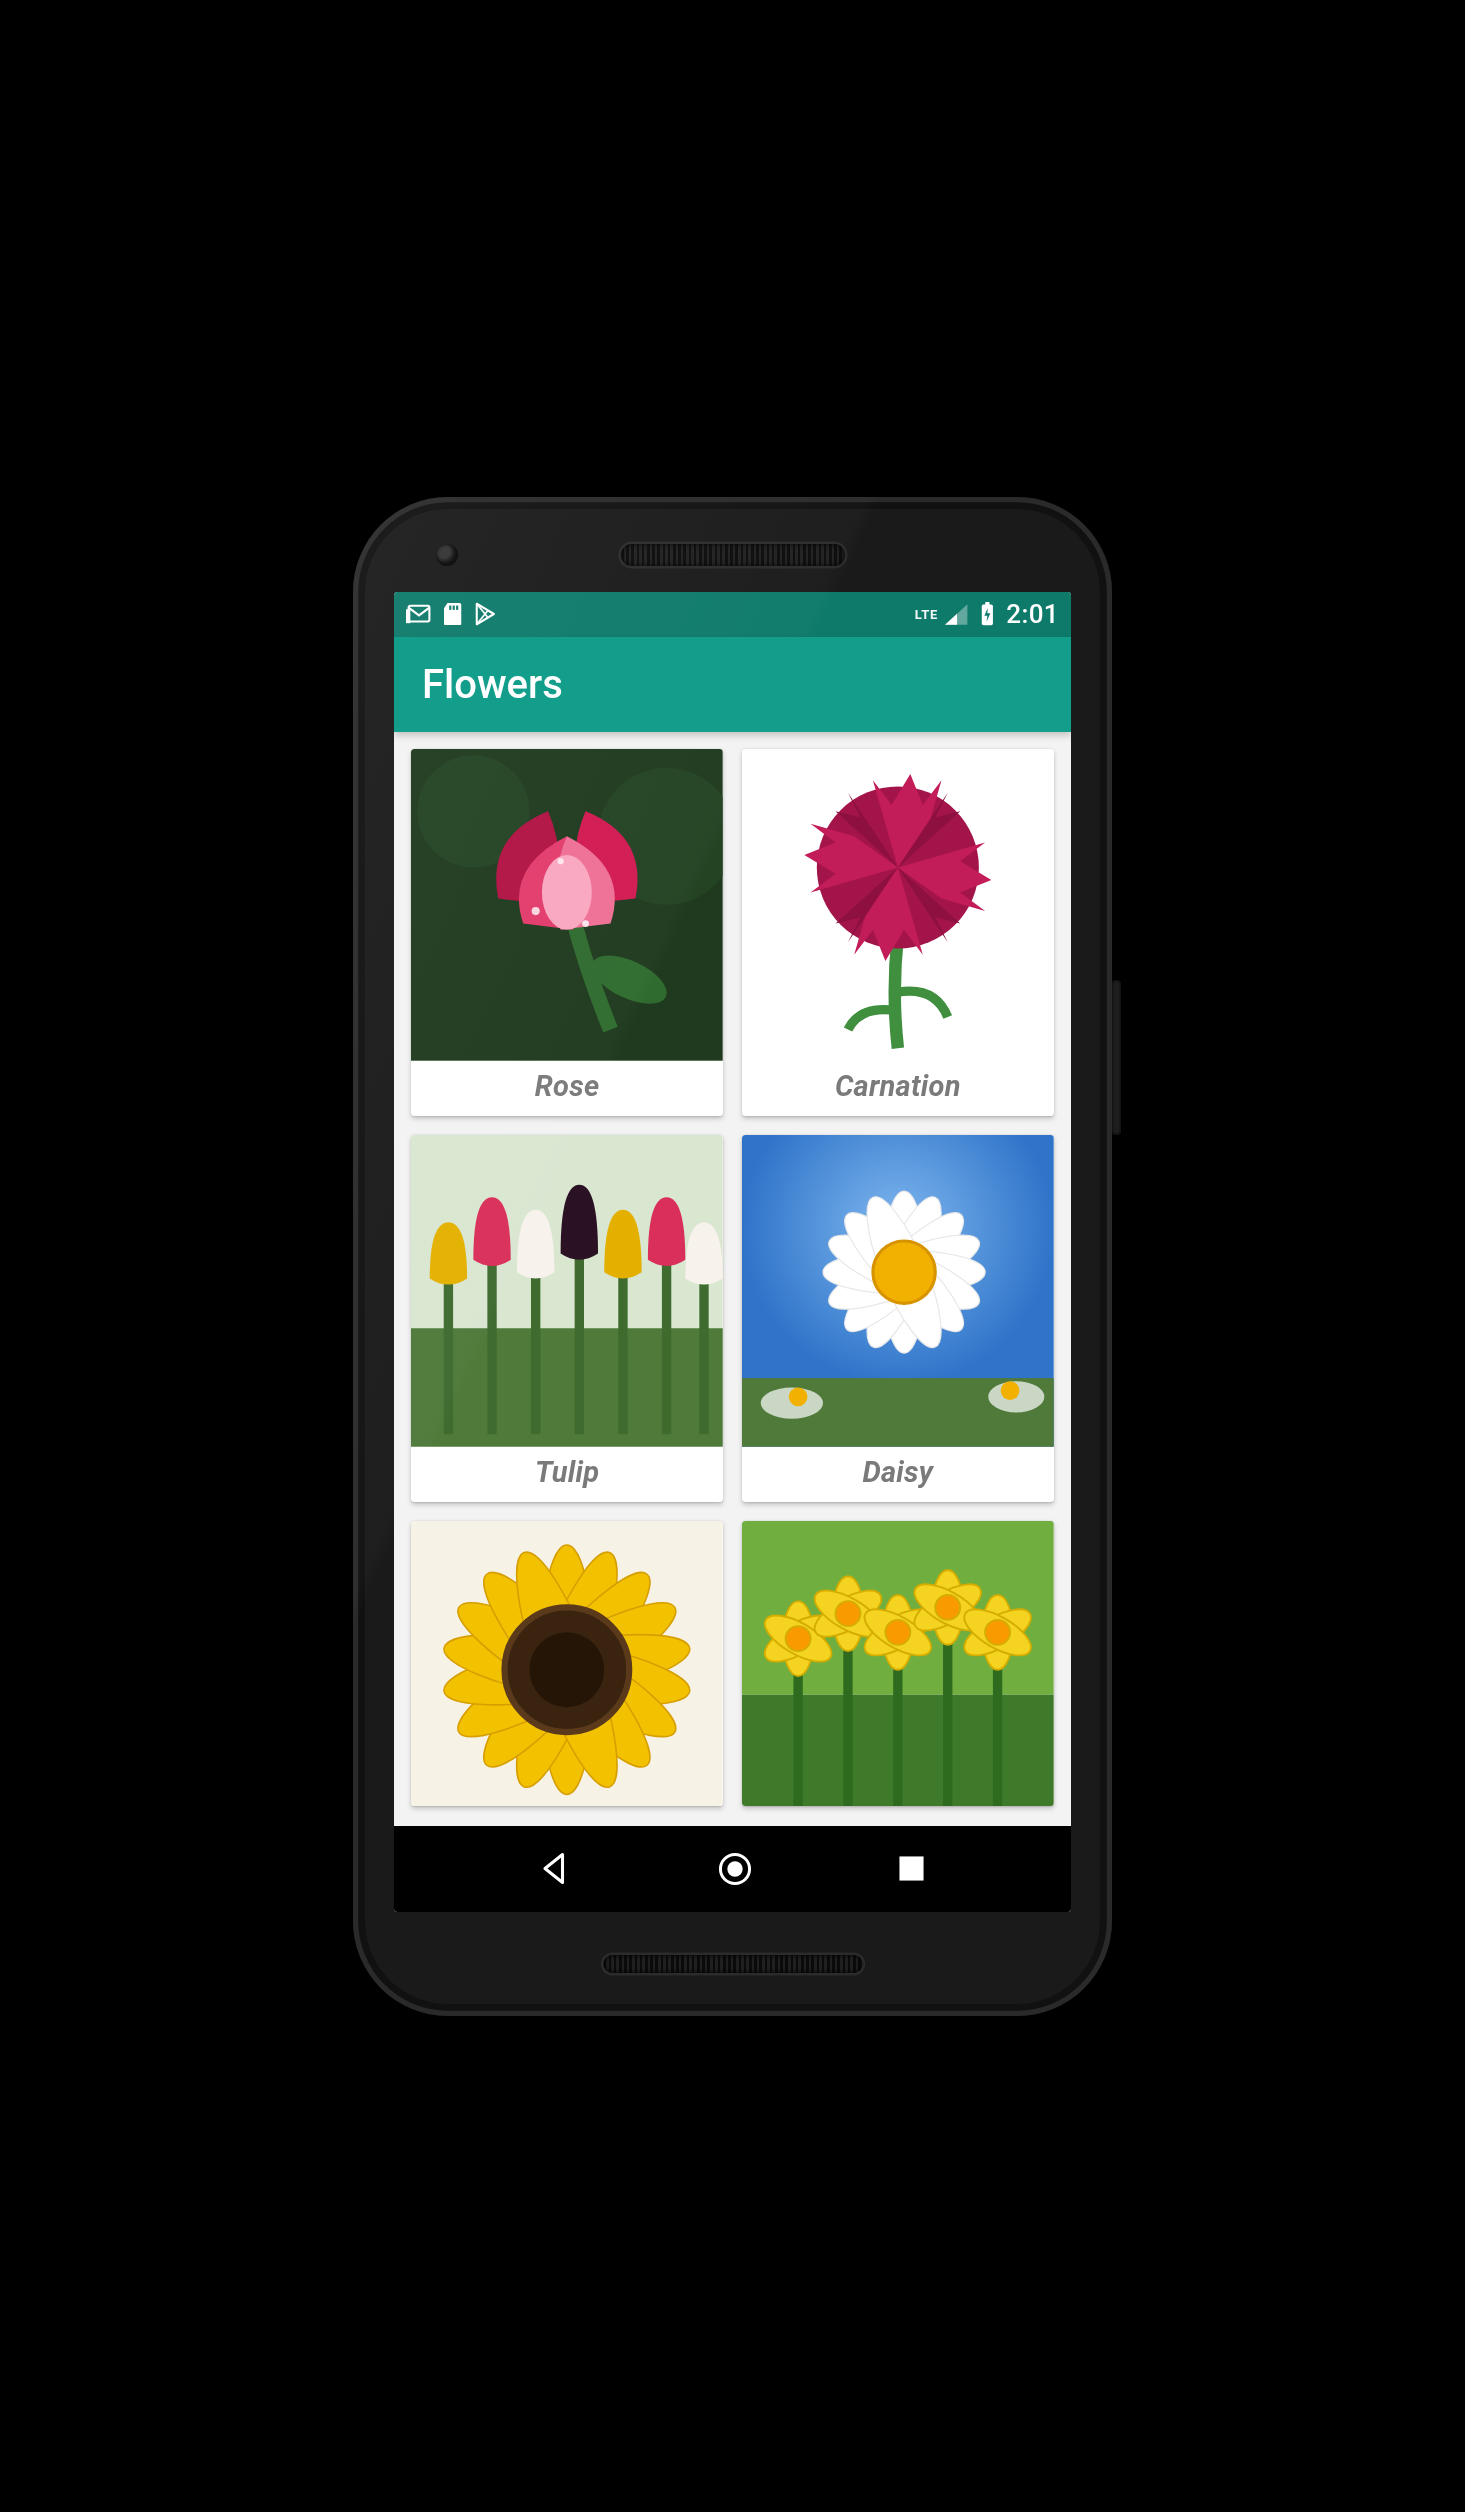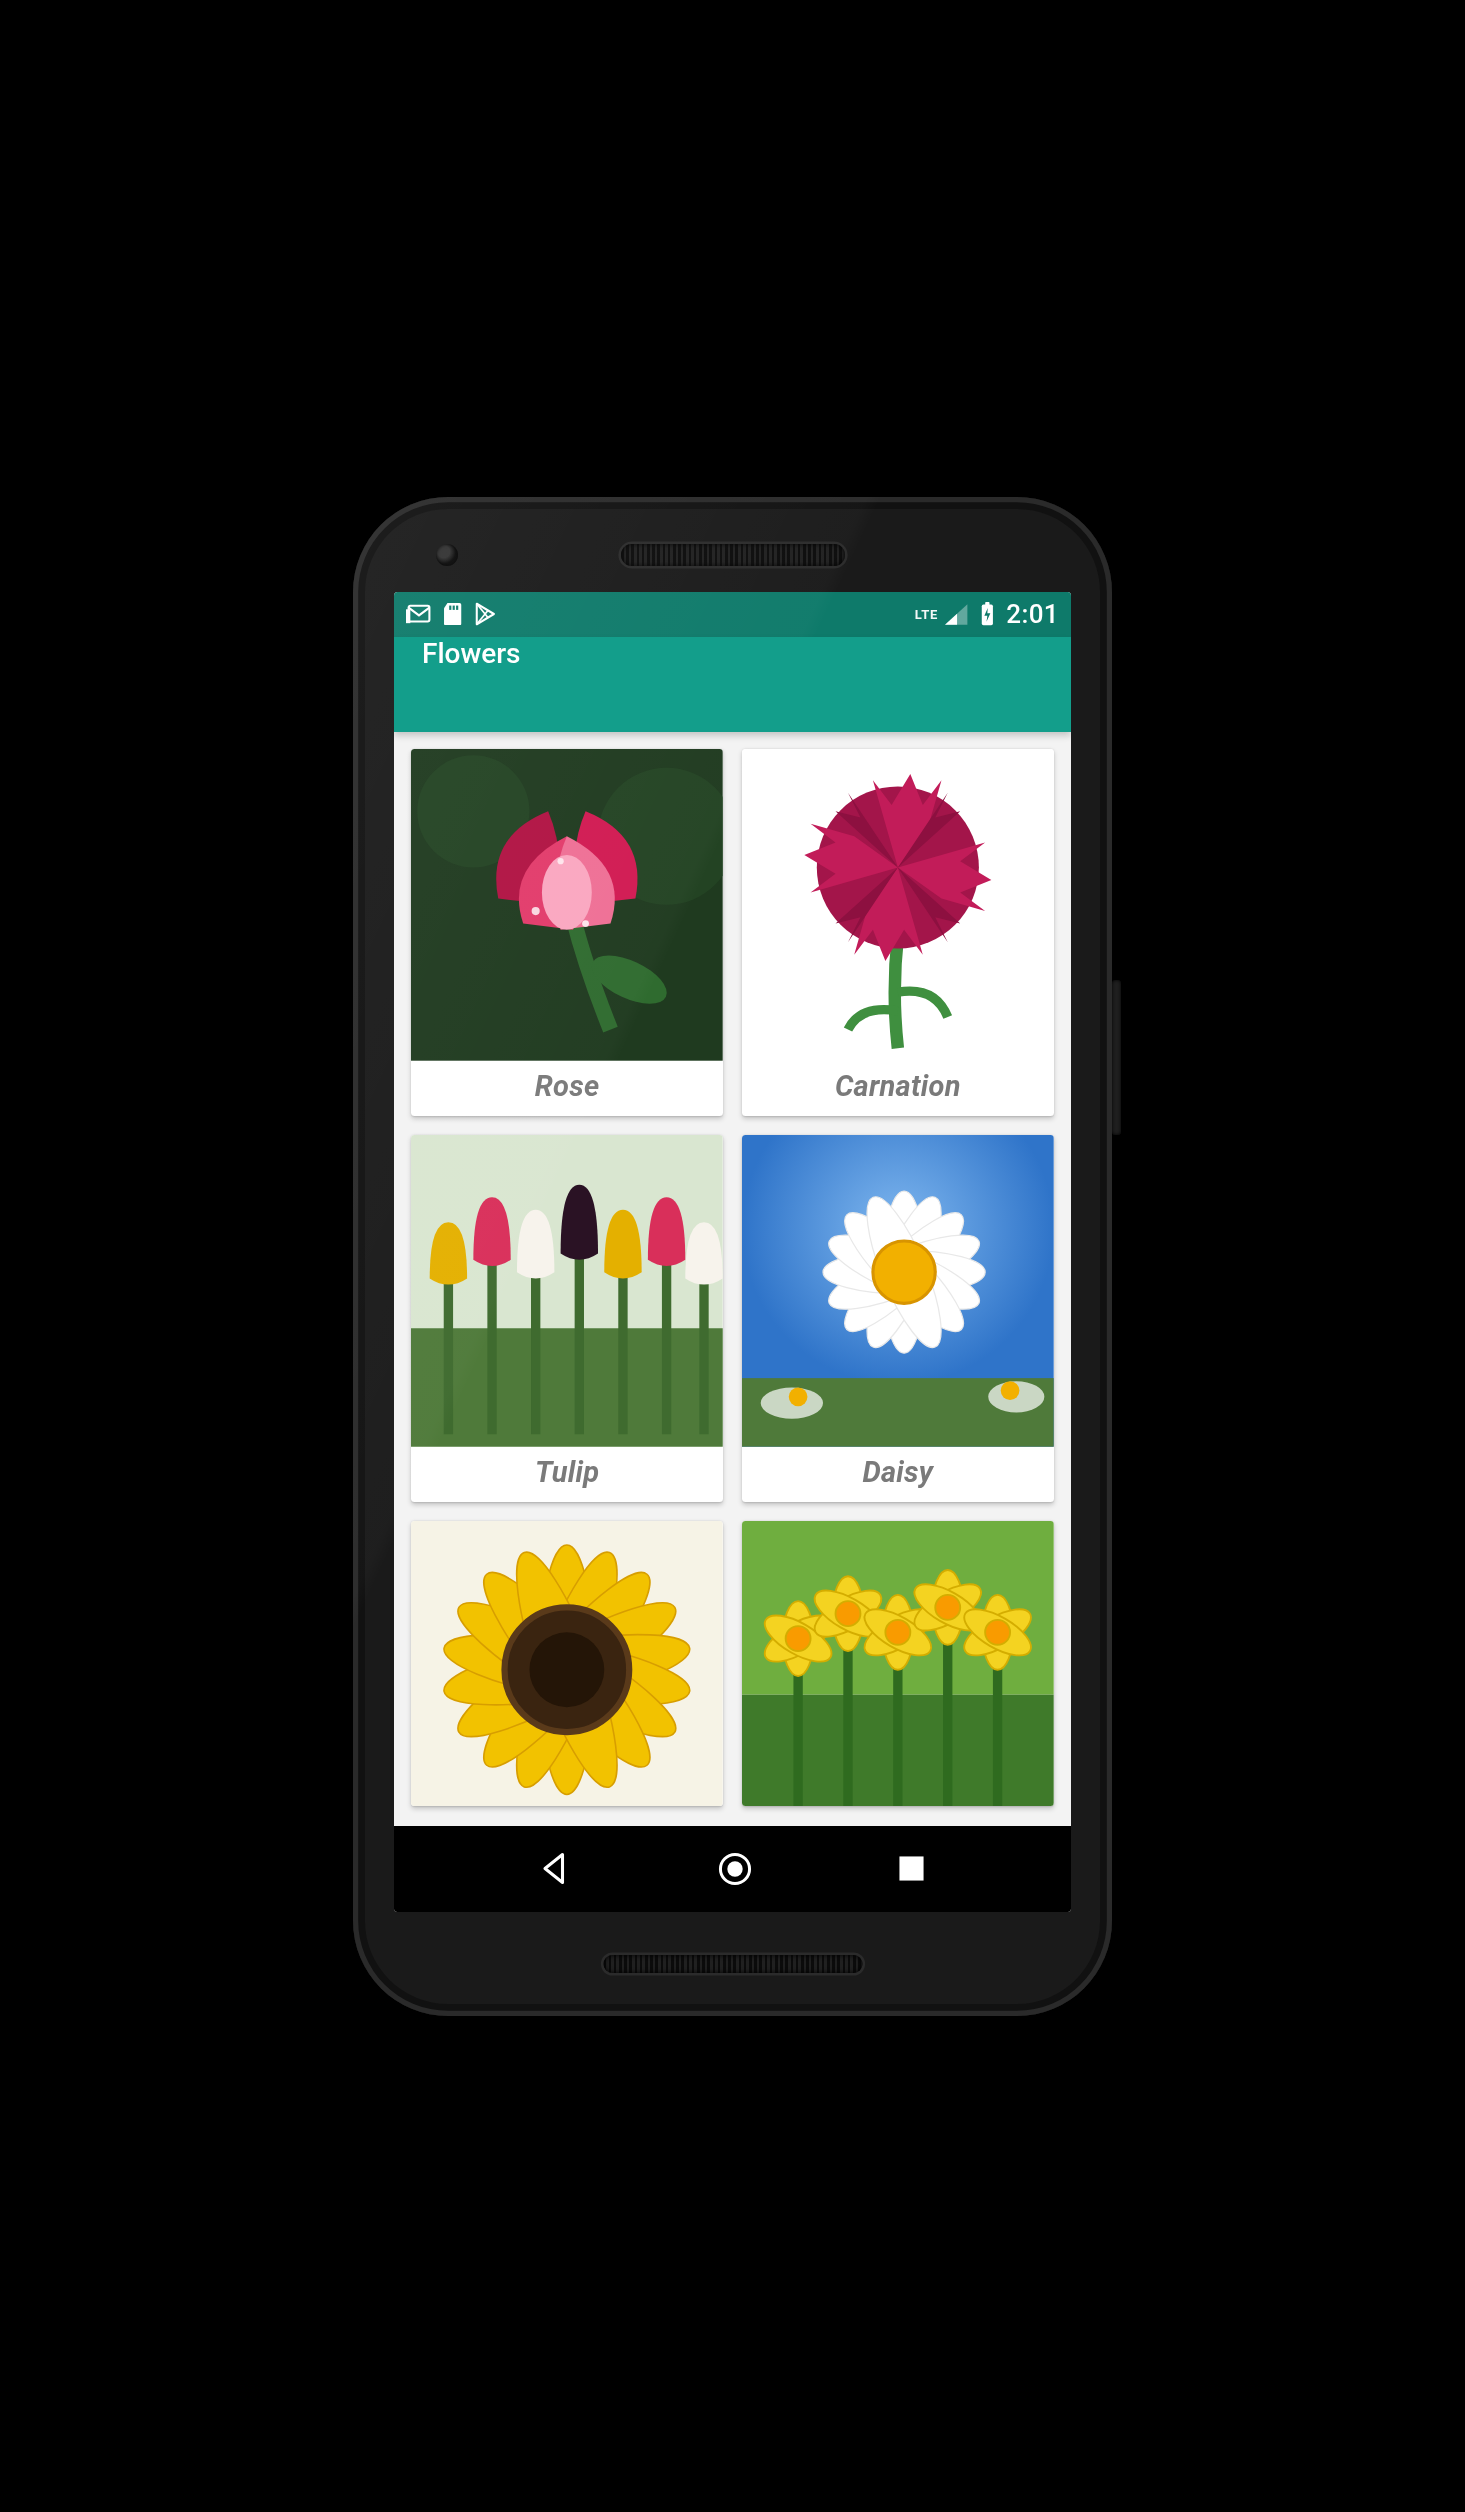--- a/index.html
+++ b/index.html
@@ -112,22 +112,23 @@
     margin-right:-5.2px;
   }
   .clock { font-size: 26px; letter-spacing: 0.4px; }
 
   
   .app-bar {
     height: 95px;
     background: #139e8b;
     color: #fff;
     display: flex;
+    align-items: center;
     padding: 0 28px;
-    font-size: 28px;
+    font-size: 40px;
     font-weight: 500;
     box-shadow: 0 3.5px 7px rgba(0,0,0,.2);
     position: relative;
     z-index: 2;
   }
 
   
   .content {
     flex: 1;
     overflow: hidden;

